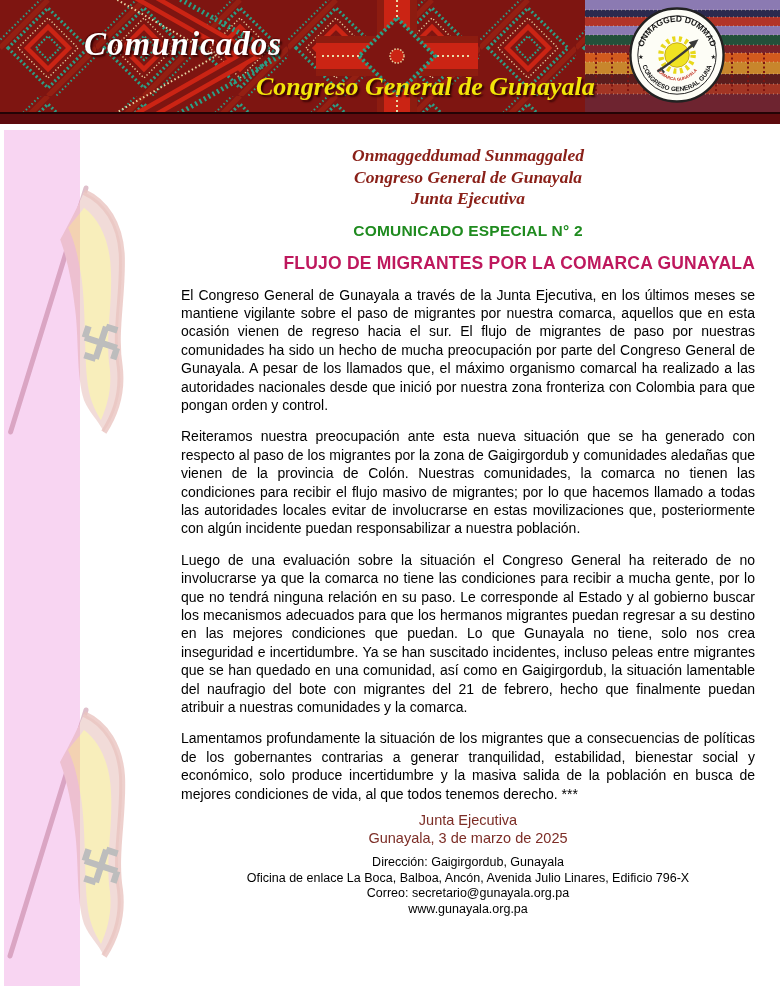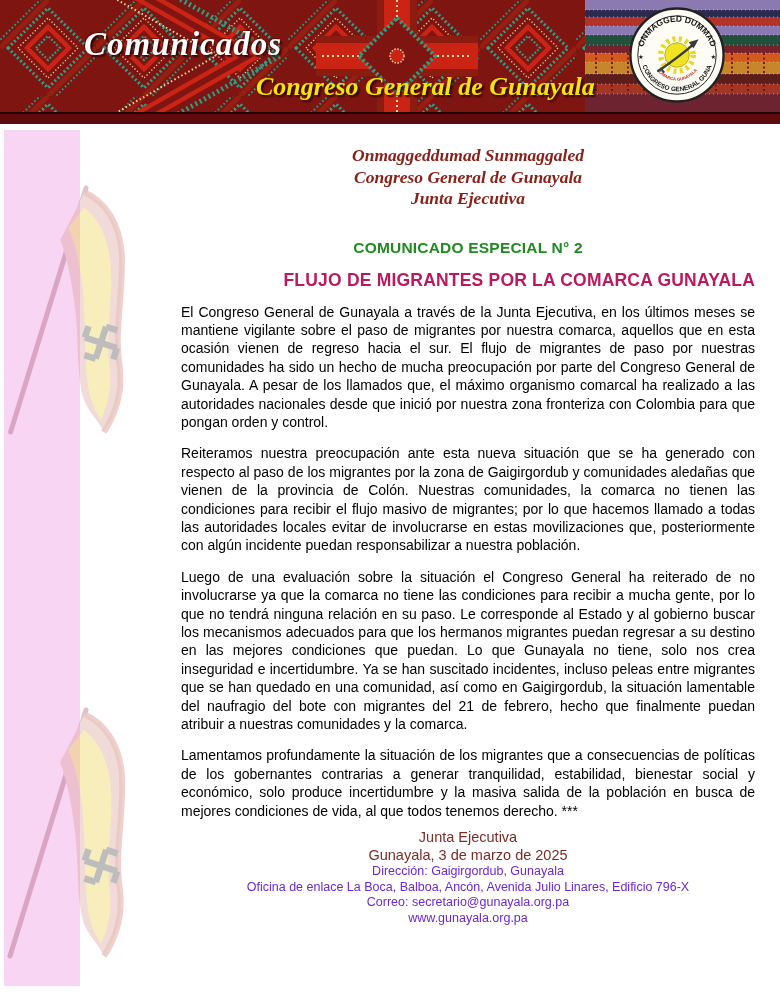--- a/index.html
+++ b/index.html
@@ -34,30 +34,30 @@
   .content { position:absolute; top:124px; left:0; width:780px; height:874px; background:#fff;border-radius:25px; }
   .pink-strip { position:absolute; left:4px; top:6px; width:76px; height:856px; background:#f8d5f2; }
   .flag { position:absolute; opacity:.34; }
   .flag-top { left:0; top:58px; width:172px; height:258px; }
   .flag-bottom { left:0; top:578px; width:172px; height:264px; }
 
   .doc { position:absolute; left:181px; top:0; width:574px; }
   .org-lines { margin-top:21px; text-align:center;
     font-family:"Liberation Serif", serif; font-weight:bold; font-style:italic;
     font-size:17.5px; line-height:21.5px; color:#8a2018; }
-  .comunicado-num { margin-top:28px; text-align:center; font-weight:bold;
+  .comunicado-num { margin-top:11px; text-align:center; font-weight:bold;
     font-size:15.5px; line-height:19px; color:#1f8b1f; letter-spacing:.2px; }
   .doc-title { margin:13px 0 0 0; text-align:right; font-weight:bold;
     font-size:17.5px; line-height:20px; color:#be185d; letter-spacing:.2px; }
   .body-p { margin:13px 0 0 0; font-size:14px; line-height:18.4px;
     text-align:justify; color:#000000; }
   .sig  { margin-top:8px; text-align:center; font-size:14.5px; line-height:18px; color:#7c2d26; }
   .date { text-align:center; font-size:14.5px; line-height:18px; color:#7c2d26; }
-  .doc-footer { text-align:center; font-size:12.5px;
-    line-height:15.5px; color:#6d28d9; }
+  .doc-footer { margin-top:8px; text-align:center; font-size:12.5px;
+    line-height:15.5px; color:#000000; }
 </style>
 </head>
 <body>
 
 <div class="page">
 
   <header class="banner">
     <svg class="mola" viewBox="0 0 780 112" preserveAspectRatio="none" aria-hidden="true">
       <defs>
         <pattern id="mz" width="96" height="96" patternUnits="userSpaceOnUse">

